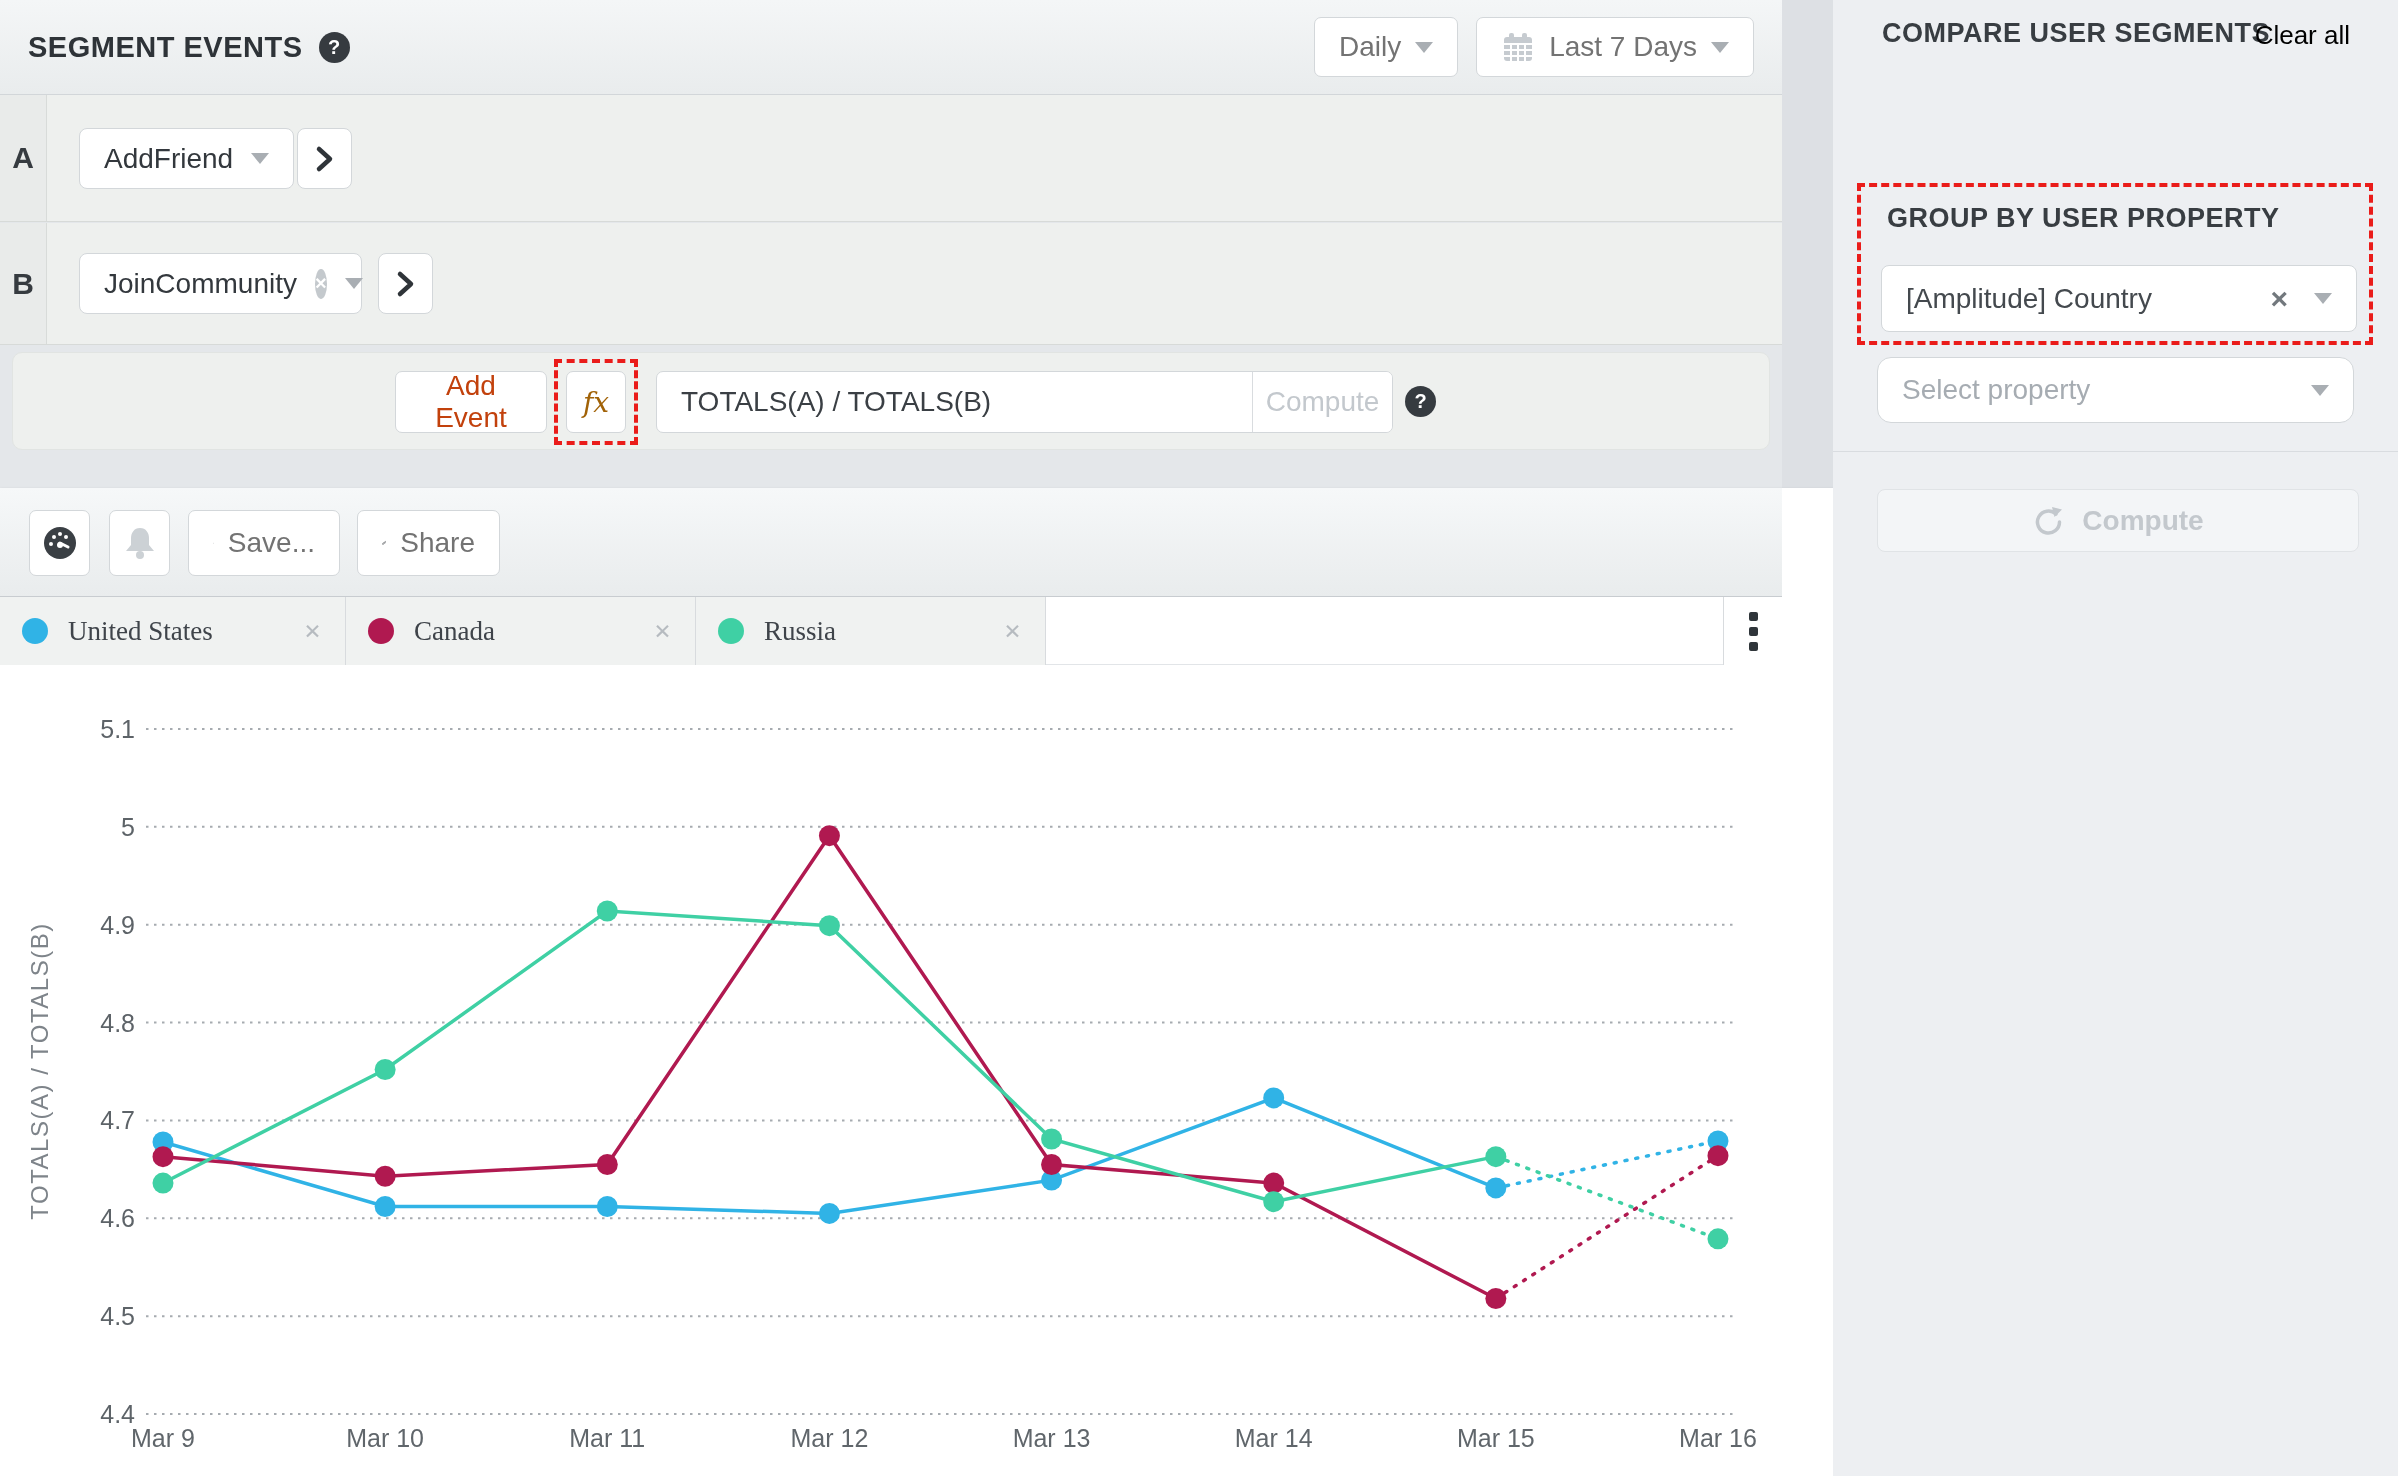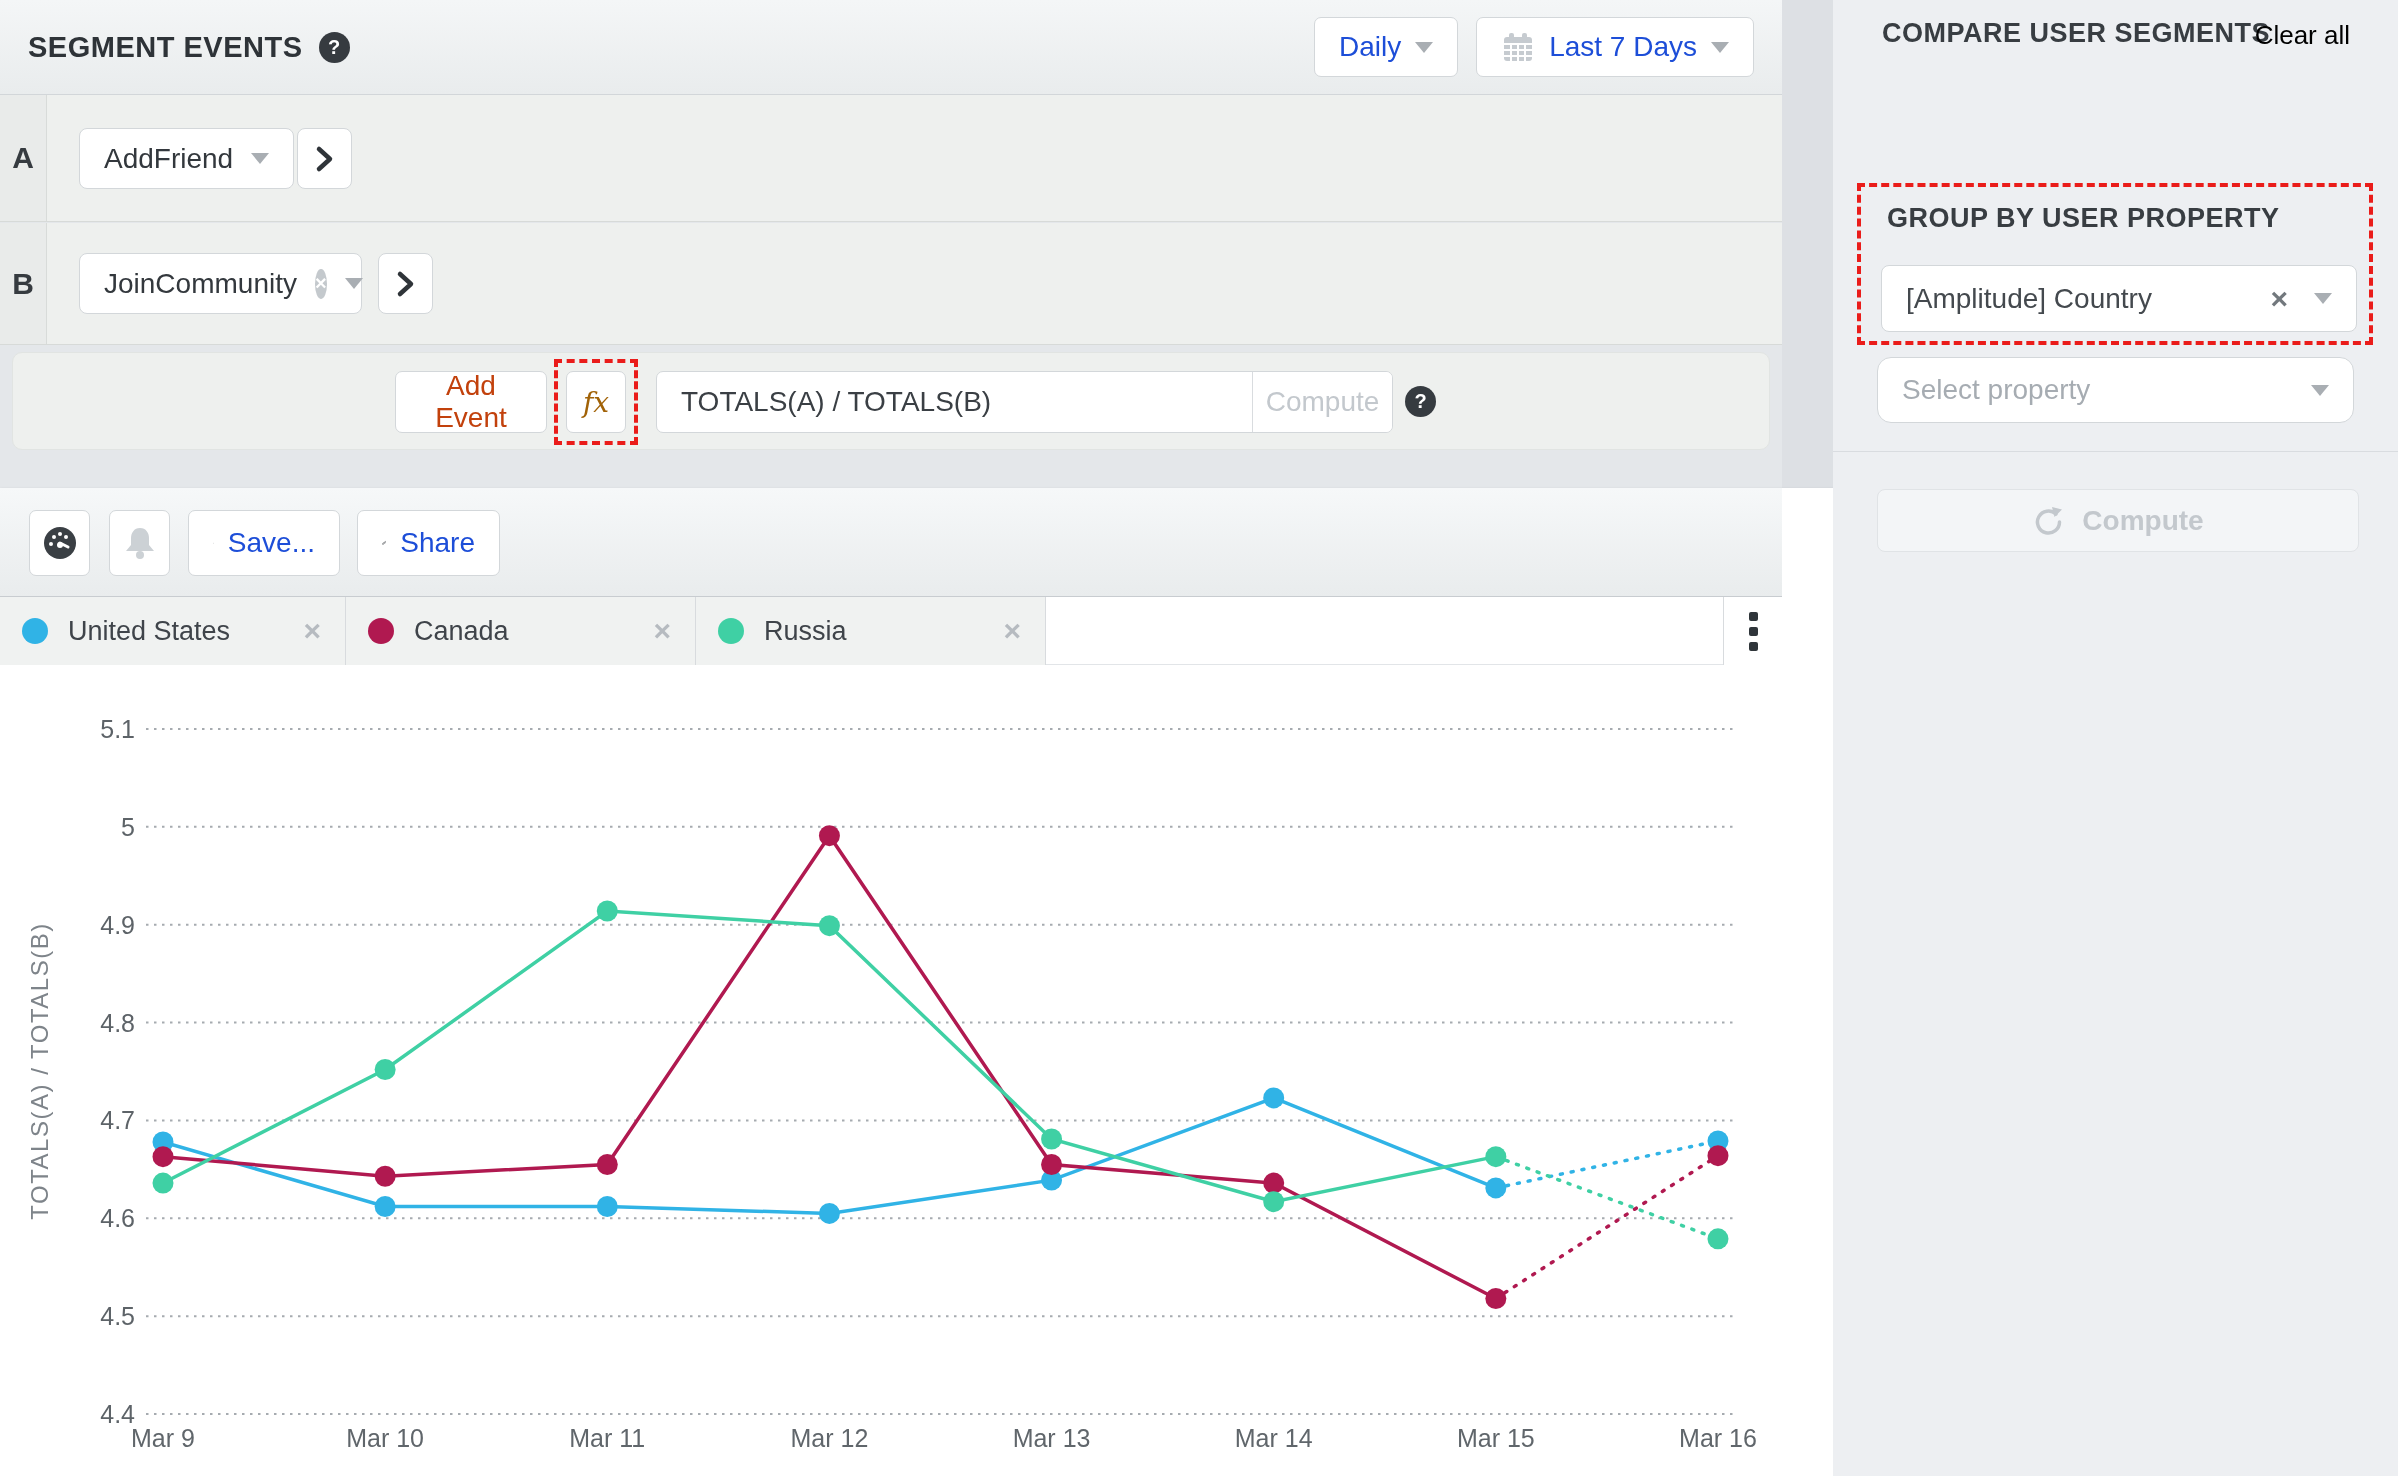--- a/index.html
+++ b/index.html
@@ -14,21 +14,21 @@
     background:linear-gradient(#f4f6f7,#e9eced); border-bottom:1px solid #d2d6d9;
     display:flex; align-items:center; justify-content:space-between; padding:16px 28px; }
   .title-wrap { display:flex; align-items:center; gap:16px; }
   .page-title { font-size:29px; font-weight:700; letter-spacing:.5px; color:#2e3338; }
   .help-circle { width:31px; height:31px; border-radius:50%; background:#363b40; color:#fff;
     font-size:20px; font-weight:700; display:inline-flex; align-items:center; justify-content:center; }
   .header-controls { display:flex; gap:18px; }
 
   .btn { display:inline-flex; align-items:center; justify-content:center; gap:14px;
     background:#fff; border:1px solid #d3d7da; border-radius:7px; height:60px;
-    font-size:28px; color:#1d4ed8; font-family:inherit; cursor:pointer; padding:0 24px; }
+    font-size:28px; color:#737373; font-family:inherit; cursor:pointer; padding:0 24px; }
   .caret { width:0; height:0; border-left:9px solid transparent; border-right:9px solid transparent;
     border-top:11px solid #a9aeb3; display:inline-block; }
 
   
   .event-row { position:absolute; left:0; width:1782px; background:#eef0ee; }
   .row-a { top:95px; height:127px; border-bottom:1px solid #d7dad8; }
   .row-b { top:223px; height:122px; border-bottom:1px solid #d7dad8; }
   .row-label { position:absolute; left:0; top:0; bottom:0; width:47px; background:#e9ebea;
     border-right:1px solid #d8dbd9; display:flex; align-items:center; justify-content:center;
     font-size:30px; font-weight:700; color:#363b40; }
@@ -60,21 +60,21 @@
   
   .card { position:absolute; left:0; top:488px; width:1982px; height:988px; background:#fff;
     box-shadow:0 1px 3px rgba(0,0,0,.12); }
   .chart-toolbar { position:absolute; left:0; top:0; width:1782px; height:109px;
     background:linear-gradient(#f6f8f9,#e9eced); border-bottom:1px solid #c8ccd0; }
   .icon-btn { position:absolute; top:22px; width:61px; height:66px; background:#fff;
     border:1px solid #d3d7da; border-radius:7px; display:flex; align-items:center; justify-content:center; cursor:pointer; }
   .tool-btn { position:absolute; top:22px; height:66px; }
 
   .legend-row { position:absolute; left:0; top:109px; width:1782px; height:68px; background:#fff;
-    border-bottom:1px solid #e2e5e8; }
+    border-bottom:1px solid #e2e5e8;font-family:Liberation Serif, serif; }
   .legend-tab { position:absolute; top:0; height:68px; background:#f0f2f1; border-right:1px solid #d8dbde;
     display:flex; align-items:center; padding-left:22px; cursor:pointer; }
   .legend-dot { width:26px; height:26px; border-radius:50%; flex:none; }
   .legend-label { font-size:27px; color:#3f444a; margin-left:20px; }
   .tab-close { position:absolute; right:24px; top:50%; transform:translateY(-50%);
     font-size:30px; font-weight:700; color:#b6bbc0; cursor:pointer; line-height:1; }
   .kebab-box { position:absolute; right:0; top:0; width:59px; height:68px; background:#fff;
     border-left:1px solid #d8dbde; display:flex; flex-direction:column; gap:6px;
     align-items:center; justify-content:center; cursor:pointer; }
   .kebab-box i { width:9px; height:9px; background:#2f353a; border-radius:2px; }

